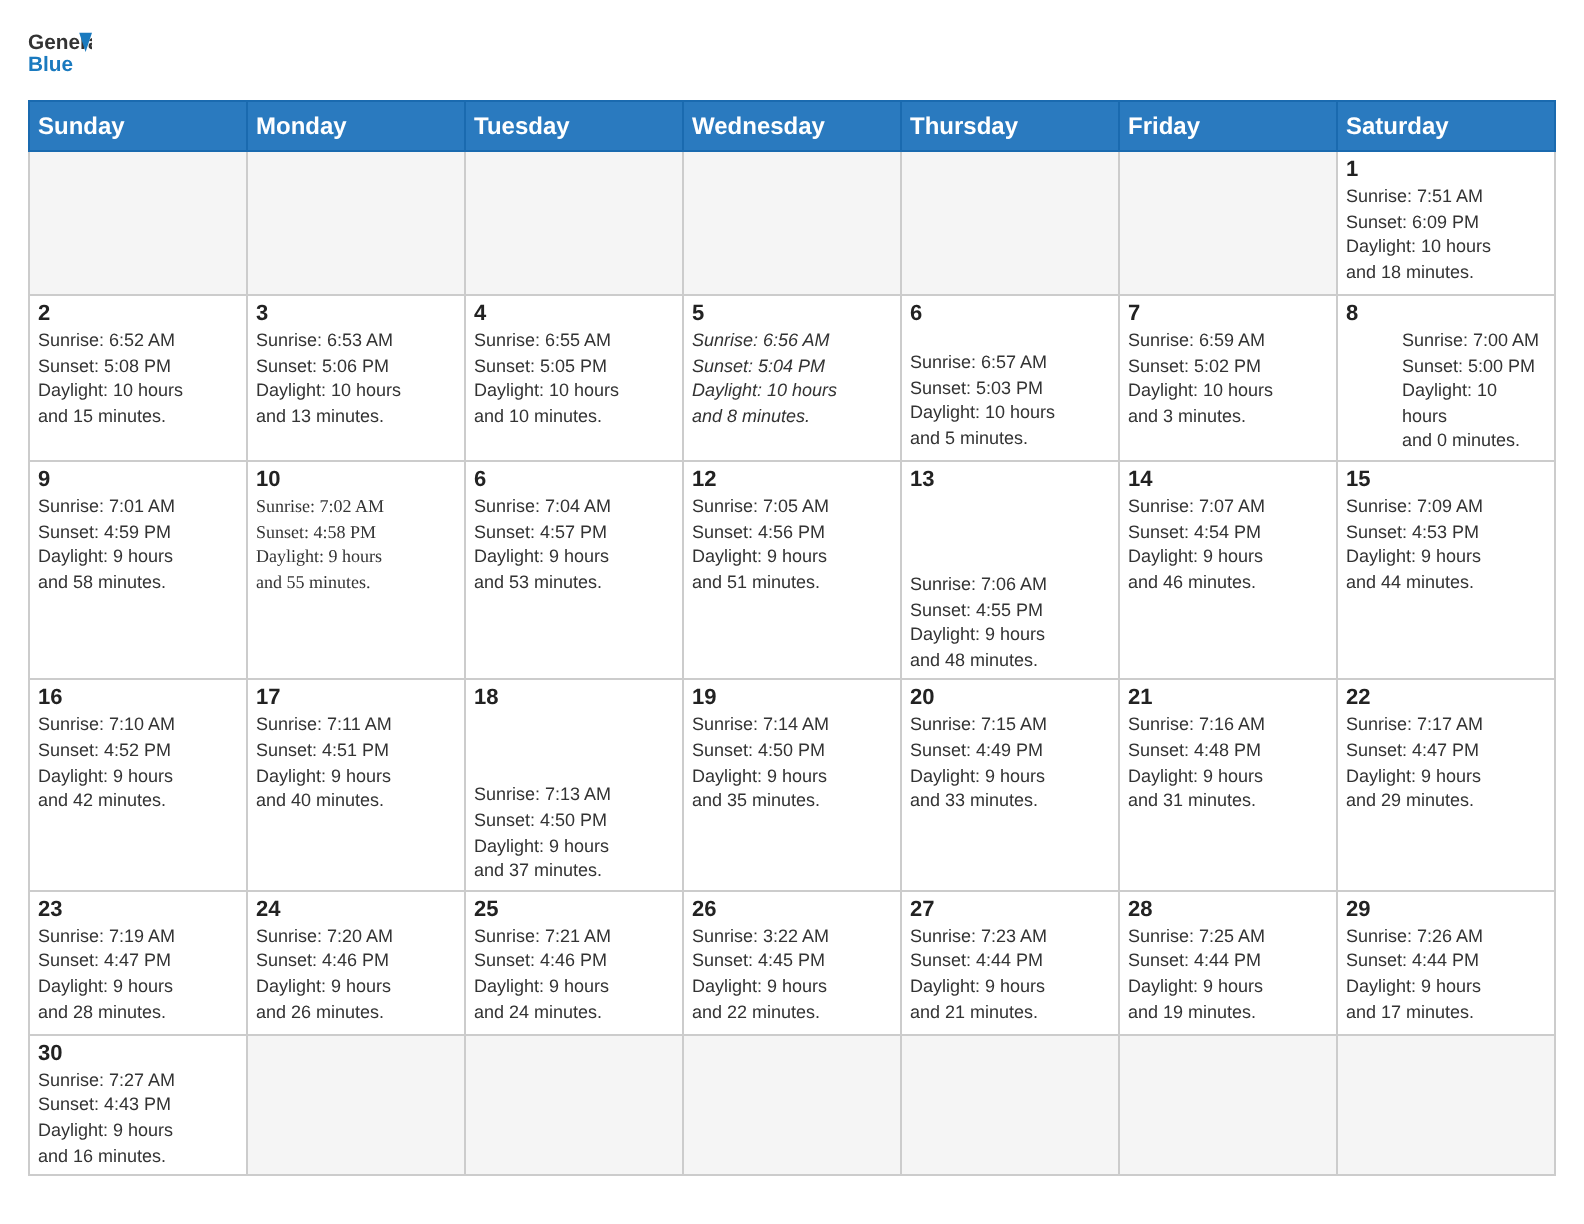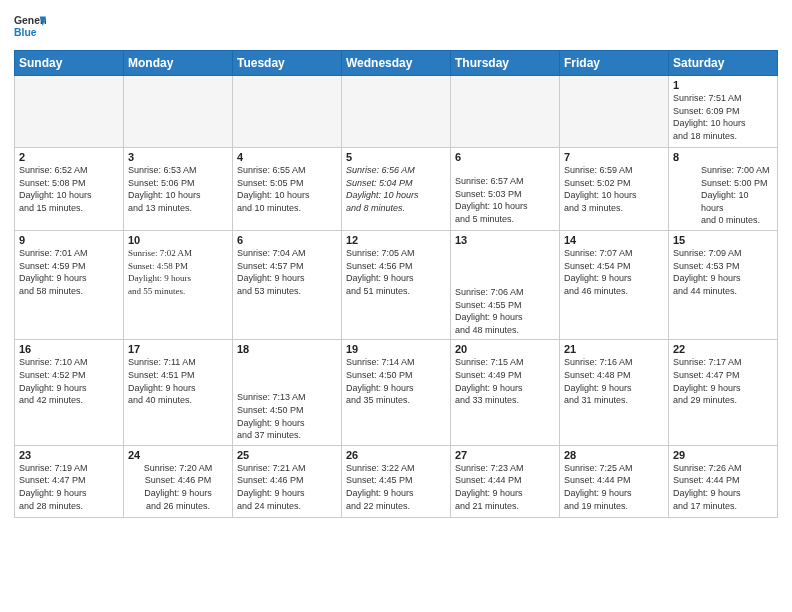--- a/index.html
+++ b/index.html
@@ -289,21 +289,21 @@
         <tr>
           <td>
             <div class="day-number">23</div>
             <div class="day-info" style="white-space: pre-line;">Sunrise: 7:19 AM
 Sunset: 4:47 PM
 Daylight: 9 hours
 and 28 minutes.</div>
           </td>
           <td>
             <div class="day-number">24</div>
-            <div class="day-info" style="white-space: pre-line; text-align: center;">Sunrise: 7:20 AM
+            <div class="day-info" style="white-space: pre-line;">Sunrise: 7:20 AM
 Sunset: 4:46 PM
 Daylight: 9 hours
 and 26 minutes.</div>
           </td>
           <td>
             <div class="day-number">25</div>
             <div class="day-info" style="white-space: pre-line;">Sunrise: 7:21 AM
 Sunset: 4:46 PM
 Daylight: 9 hours
 and 24 minutes.</div>
@@ -329,16 +329,31 @@
 Daylight: 9 hours
 and 19 minutes.</div>
           </td>
           <td>
             <div class="day-number">29</div>
             <div class="day-info" style="white-space: pre-line;">Sunrise: 7:26 AM
 Sunset: 4:44 PM
 Daylight: 9 hours
 and 17 minutes.</div>
           </td>
+        </tr>
+        <tr class="last-row">
+          <td>
+            <div class="day-number">30</div>
+            <div class="day-info" style="white-space: pre-line;">Sunrise: 7:27 AM
+Sunset: 4:43 PM
+Daylight: 9 hours
+and 16 minutes.</div>
+          </td>
+          <td class="empty"></td>
+          <td class="empty"></td>
+          <td class="empty"></td>
+          <td class="empty"></td>
+          <td class="empty"></td>
+          <td class="empty"></td>
         </tr>
       </tbody>
   </table>
 </div>
 
 </body></html>

